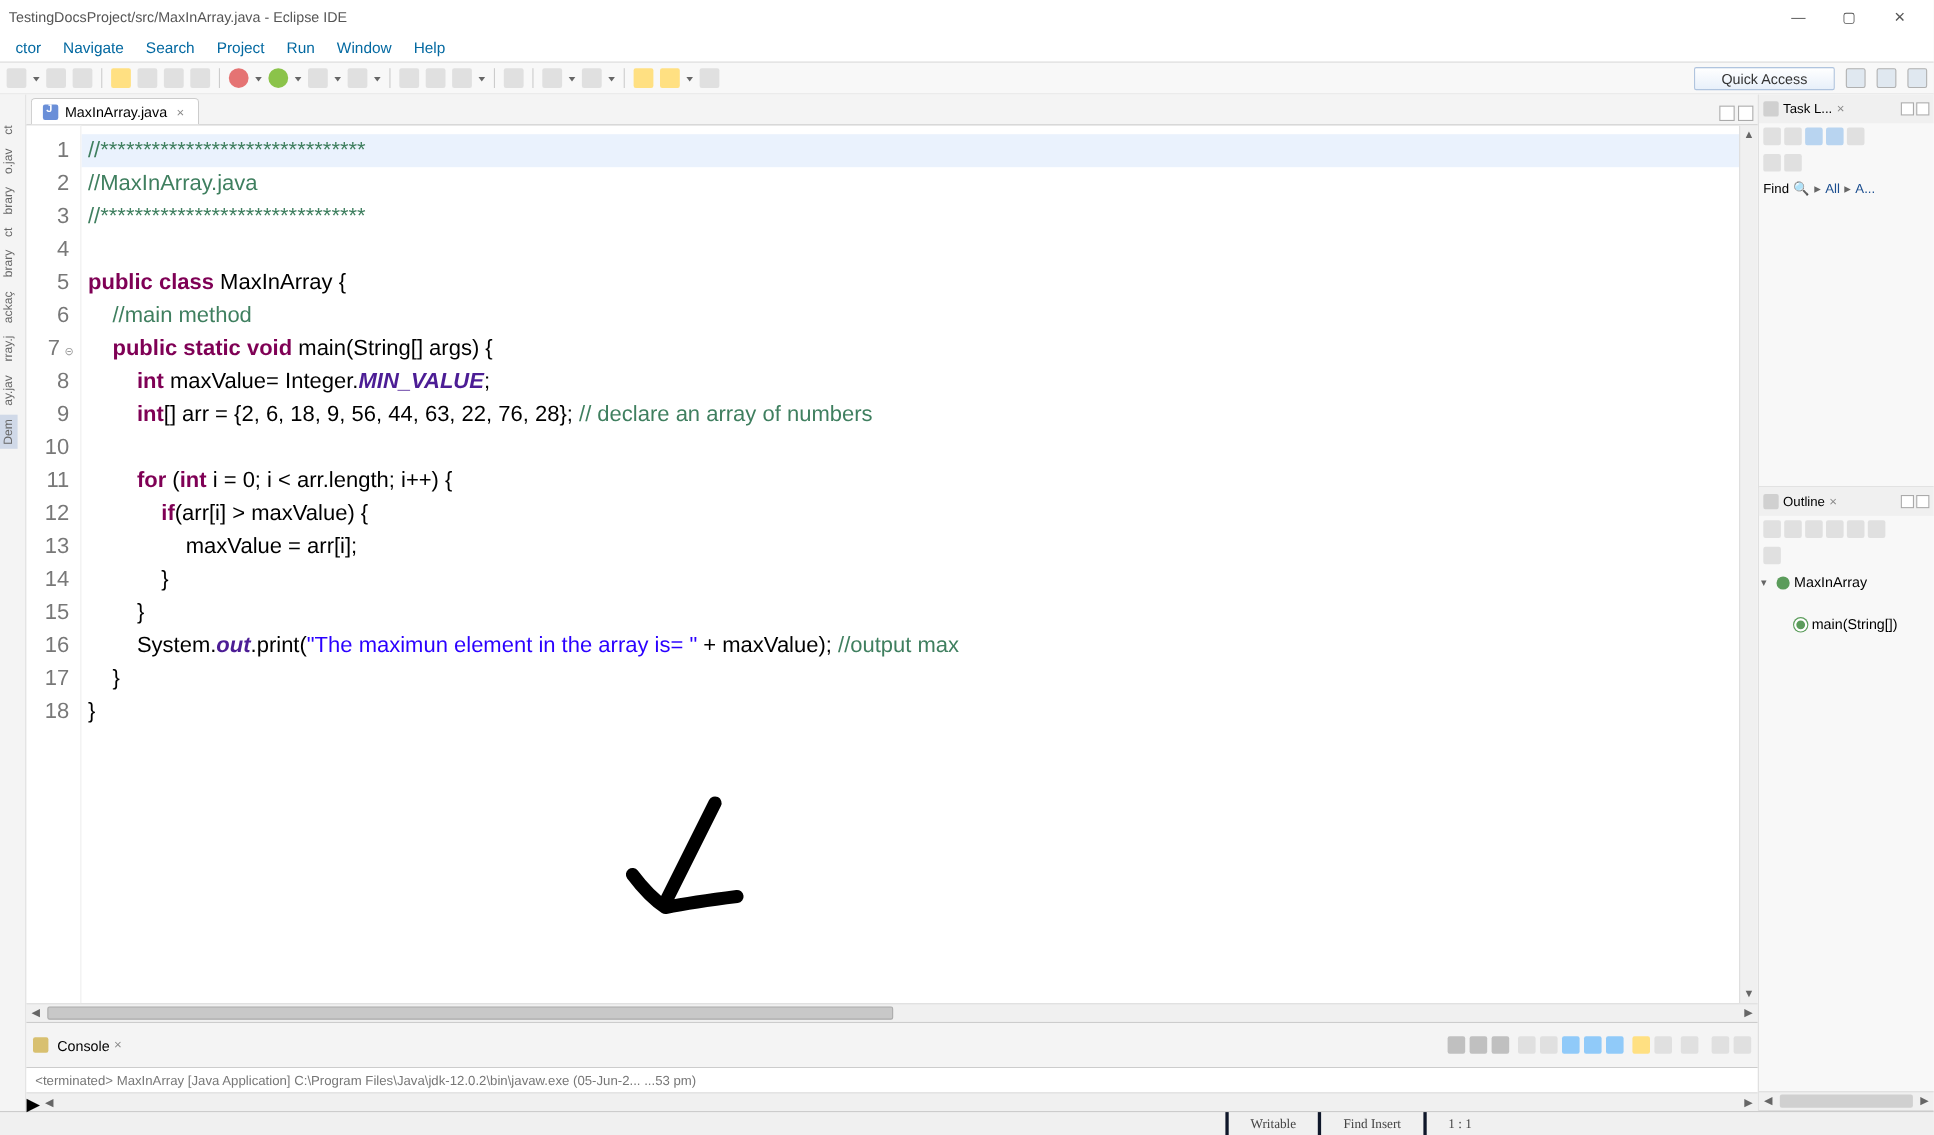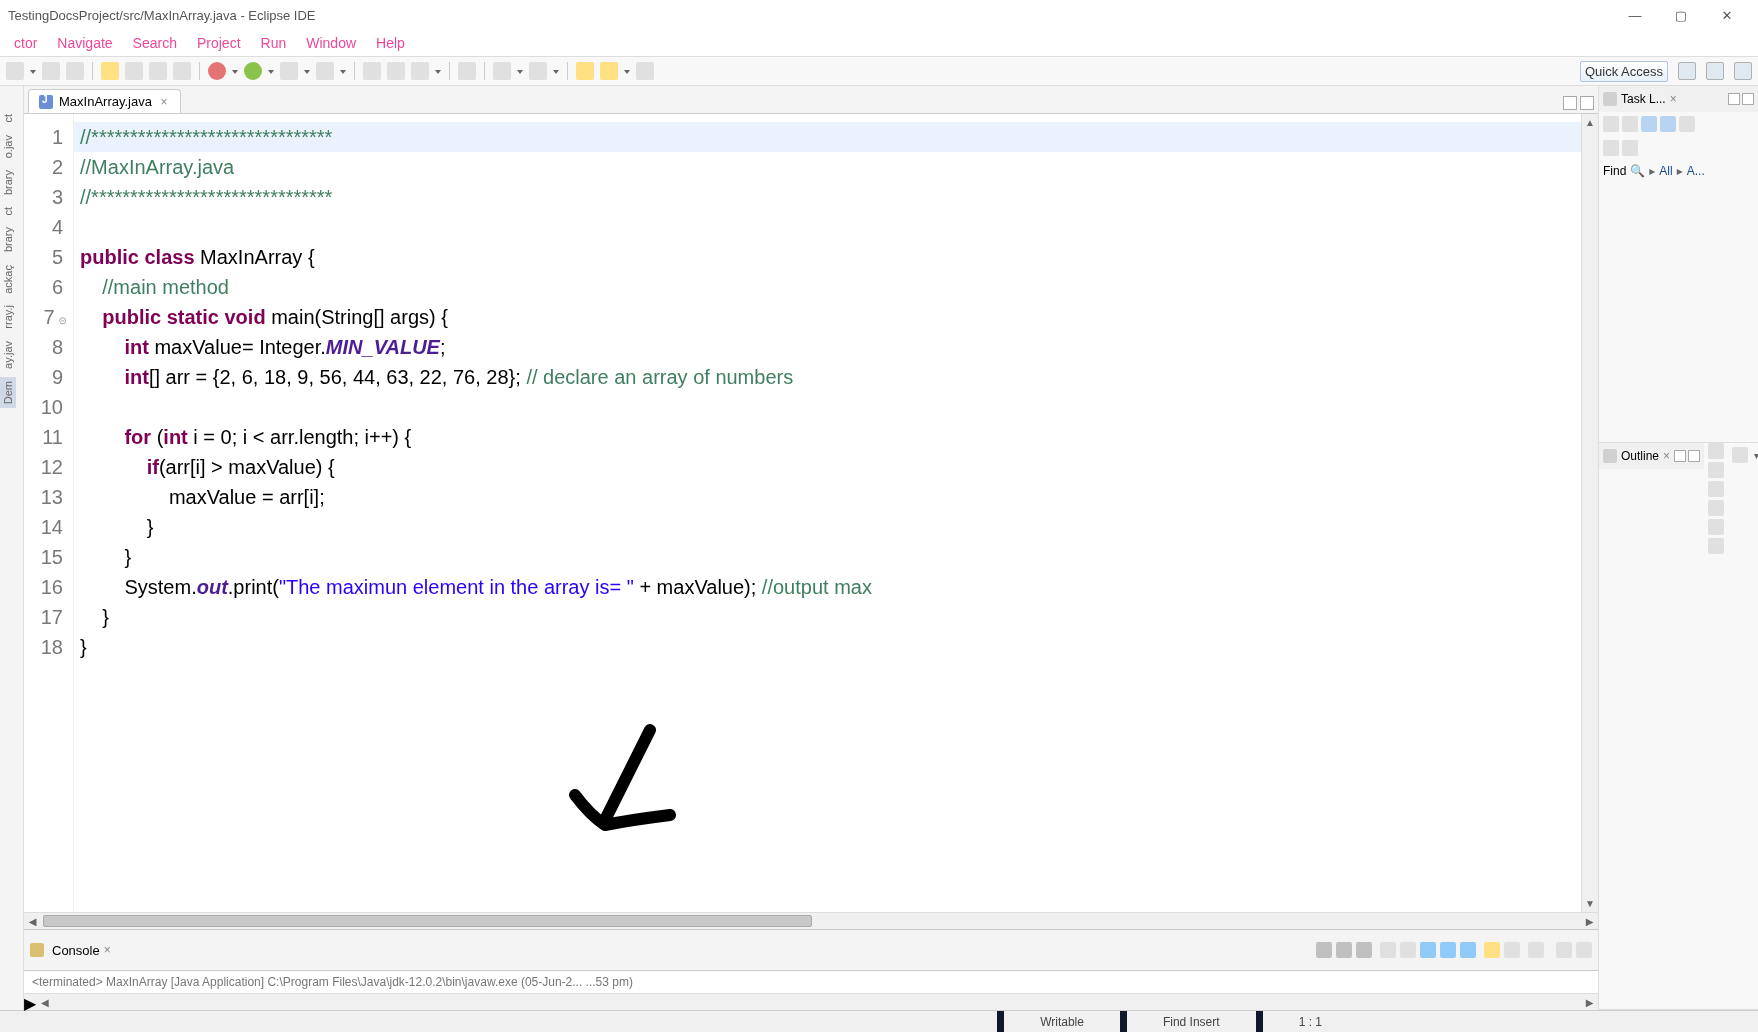--- a/index.html
+++ b/index.html
@@ -5,29 +5,29 @@
 * { margin: 0; padding: 0; box-sizing: border-box; font-family: "Segoe UI", Tahoma, sans-serif; }
 body { background: #f0f0f0; width: 1758px; height: 1032px; overflow: hidden; position: relative; }
 
 
 .titlebar { height: 30px; background: #fff; display: flex; align-items: center; padding: 0 8px; font-size: 13px; color: #555; }
 .titlebar .spacer { flex: 1; }
 .titlebar .winbtn { width: 46px; height: 30px; display: flex; align-items: center; justify-content: center; color: #555; }
 
 
 .menubar { height: 26px; background: #fff; display: flex; align-items: center; padding: 0 4px; font-size: 14px; }
-.menubar .menuitem { padding: 2px 10px; color: #ec4899; }
+.menubar .menuitem { padding: 2px 10px; color: #0369a1; }
 
 
 .toolbar { height: 30px; background: #f8f8f8; border-top: 1px solid #ddd; border-bottom: 1px solid #ddd; display: flex; align-items: center; padding: 0 6px; gap: 6px; }
 .toolbar .tb-icon { width: 18px; height: 18px; background: #e0e0e0; border-radius: 2px; position:relative; }
 .toolbar .tb-sep { width: 1px; height: 18px; background: #ccc; margin: 0 2px; }
 .toolbar .drop { width: 6px; height: 18px; position: relative; }
 .toolbar .drop::after { content: ''; position: absolute; top: 8px; left: 0; border-left: 3px solid transparent; border-right: 3px solid transparent; border-top: 4px solid #666; }
-.toolbar .quick { margin-left: auto; border: 1px solid #b0c4de; background: linear-gradient(#fff,#e8f0fa); padding: 2px 4px; font-size: 13px; color: #333; border-radius: 2px; }
+.toolbar .quick { margin-left: auto; border: 1px solid #b0c4de; background: linear-gradient(#fff,#e8f0fa); padding: 2px 24px; font-size: 13px; color: #333; border-radius: 2px; }
 .toolbar .persp { width: 18px; height: 18px; background: #e0e8f0; border: 1px solid #b0b0b0; border-radius: 2px; margin-left:4px; }
 .tb-green{background:#8bc34a !important;border-radius:50% !important;}
 .tb-red{background:#e57373 !important;border-radius:50% !important;}
 .tb-yellow{background:#ffe082 !important;}
 
 
 .main { display: flex; height: calc(100% - 30px - 26px - 30px - 22px); background: #fff; }
 
 
 .leftbar { width: 24px; background: #f4f4f4; border-right: 1px solid #ddd; font-size: 10px; color: #666; padding-top: 20px; overflow: hidden; }
@@ -95,25 +95,25 @@
 .findbar { display: flex; align-items: center; padding: 4px; gap: 4px; font-size: 12px; }
 .findbar .link { color: #1a4d8f; cursor: pointer; }
 .rcontent { flex: 1; padding: 4px; font-size: 12px; overflow:auto;}
 .outline-tree { padding: 4px 2px; font-size: 13px; }
 .tree-node { display: flex; align-items: center; gap: 4px; padding: 1px 0; }
 .tree-node .exp { width: 10px; color: #666; font-size:10px;}
 .tree-node .tic { width: 12px; height: 12px; border-radius: 50%; }
 .tree-node .tic.cls { background: #5b9c5b; }
 .tree-node .tic.mth { background: #5b9c5b; border:2px solid #fff; box-shadow:0 0 0 1px #5b9c5b;}
 .tree-indent { margin-left: 16px; margin-top: 21px; }
-.outline-view{flex:1;display:flex;flex-direction:row;}
+.outline-view{flex:1;display:flex;flex-direction:column;}
 
 
 .statusbar { height: 22px; background: #f0f0f0; border-top: 1px solid #ccc; display: flex; align-items: center; font-size: 12px; color: #444; }
-.statusbar .cell { padding: 0 36px; border-left: 7px solid #0f172a; height:100%;display:flex;align-items:center;}
+.statusbar .cell { padding: 0 20px; border-left: 3px solid #0f172a; height:100%;display:flex;align-items:center;font-family:Liberation Serif, serif;}
 .statusbar .spacer { flex: 1; }
 
 
 .annotation { position: absolute; left: 560px; top: 720px; width: 140px; height: 140px; pointer-events: none; z-index: 1000; }
 </style>
 </head>
 <body>
 
 <div class="titlebar">
   <span>TestingDocsProject/src/MaxInArray.java - Eclipse IDE</span>

